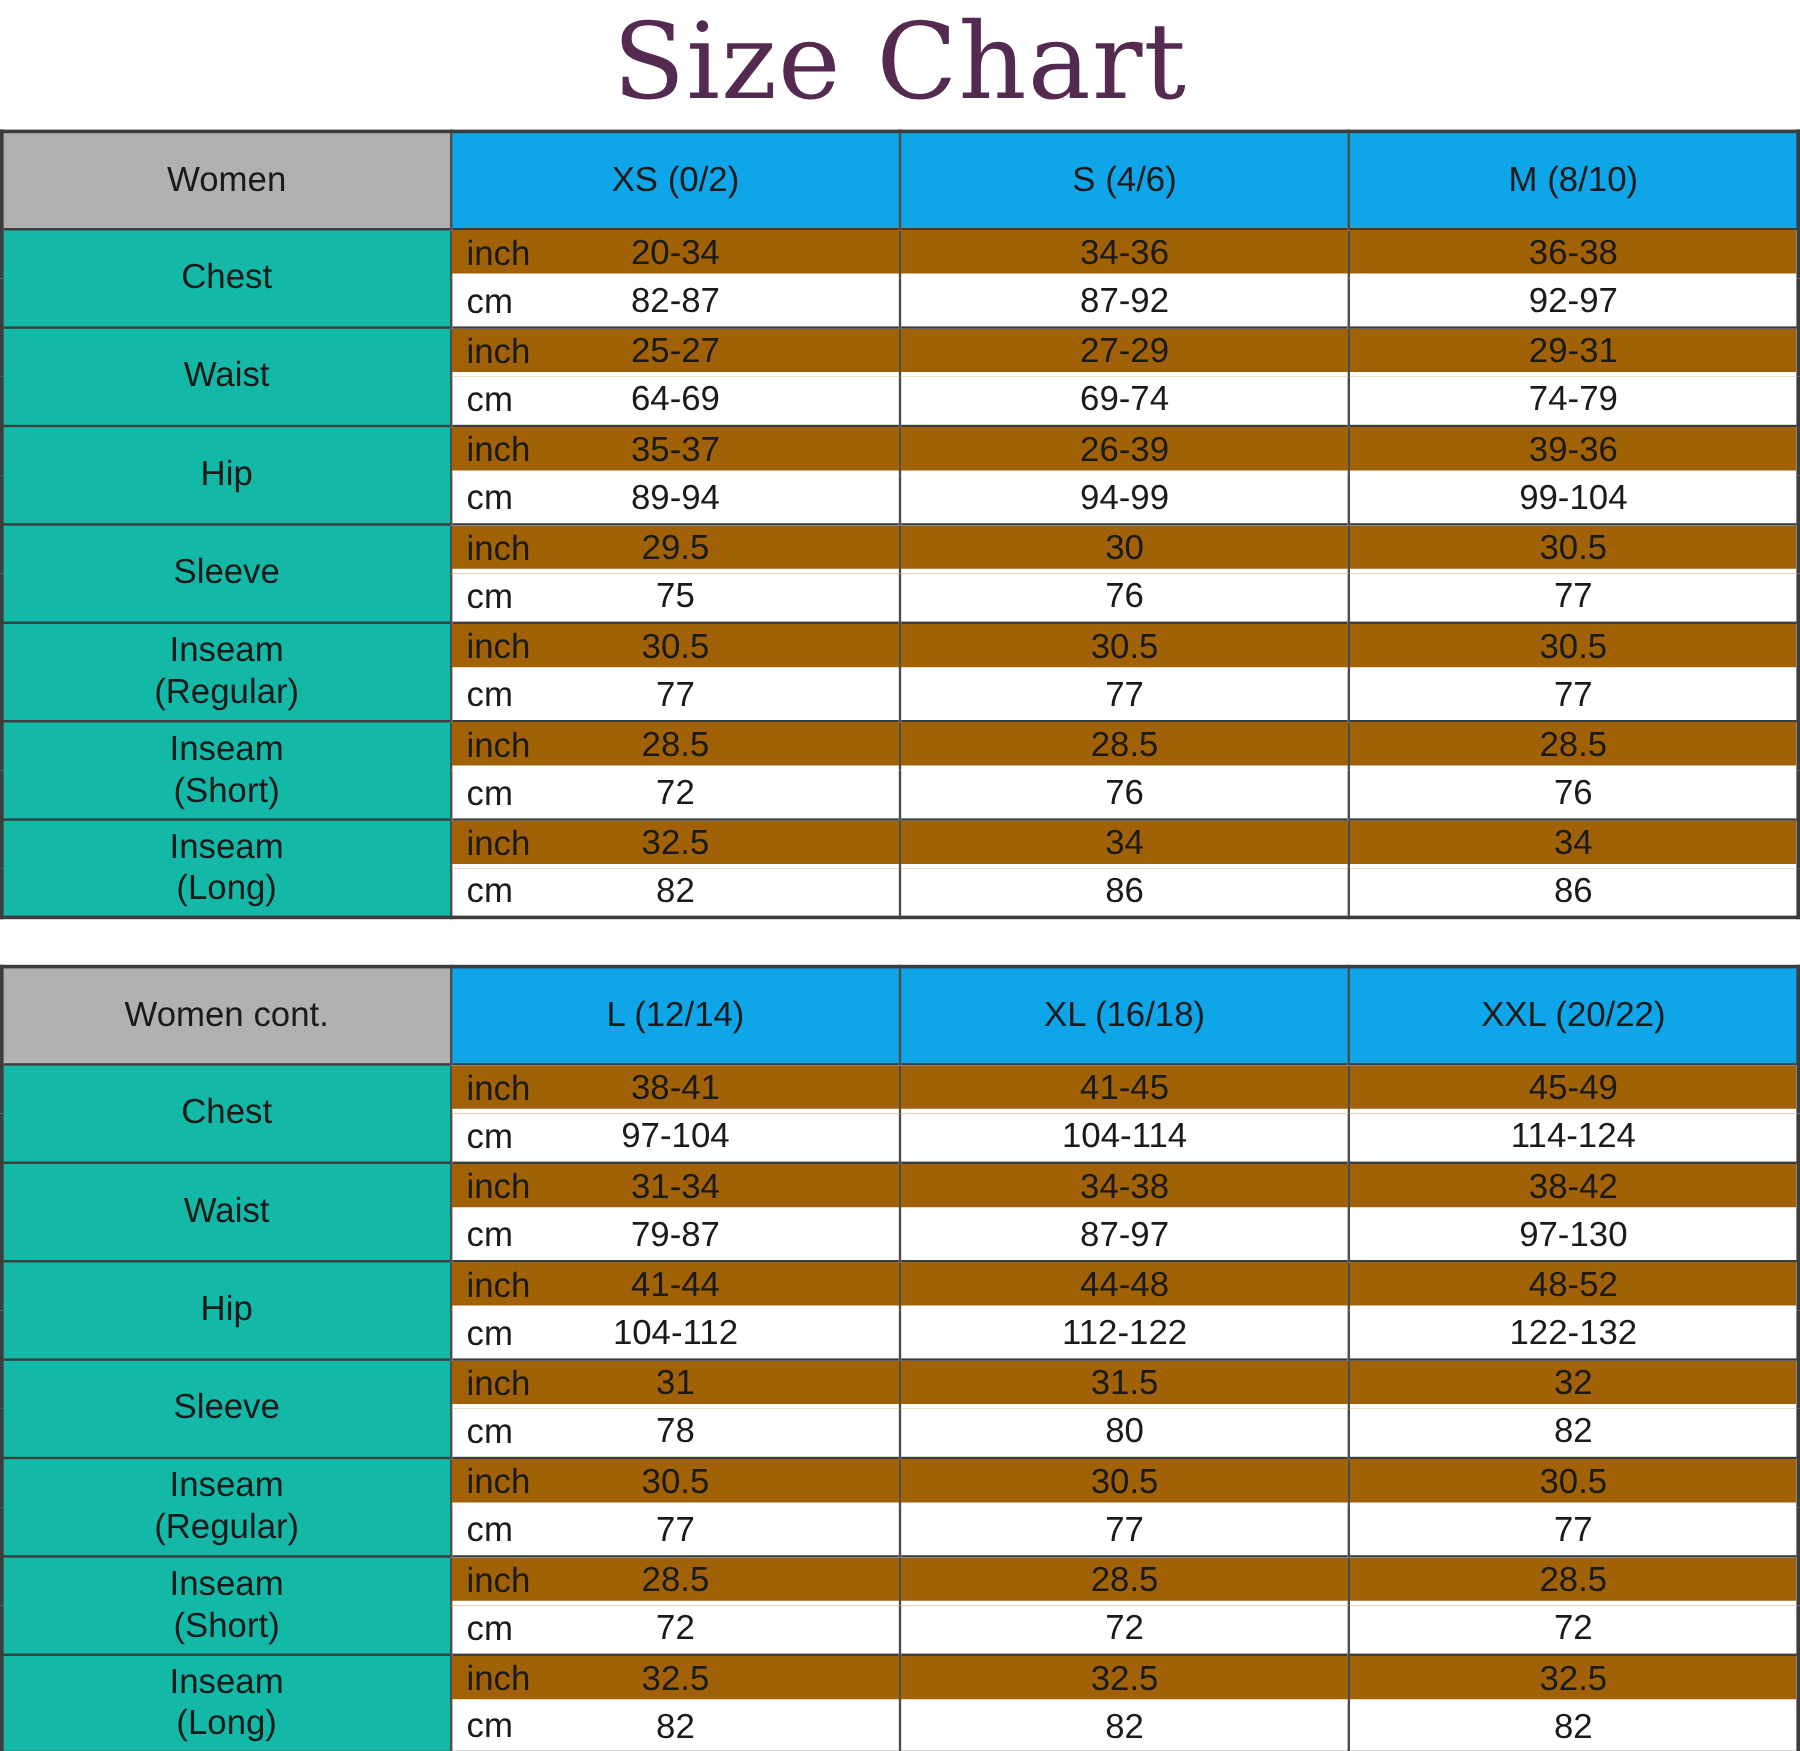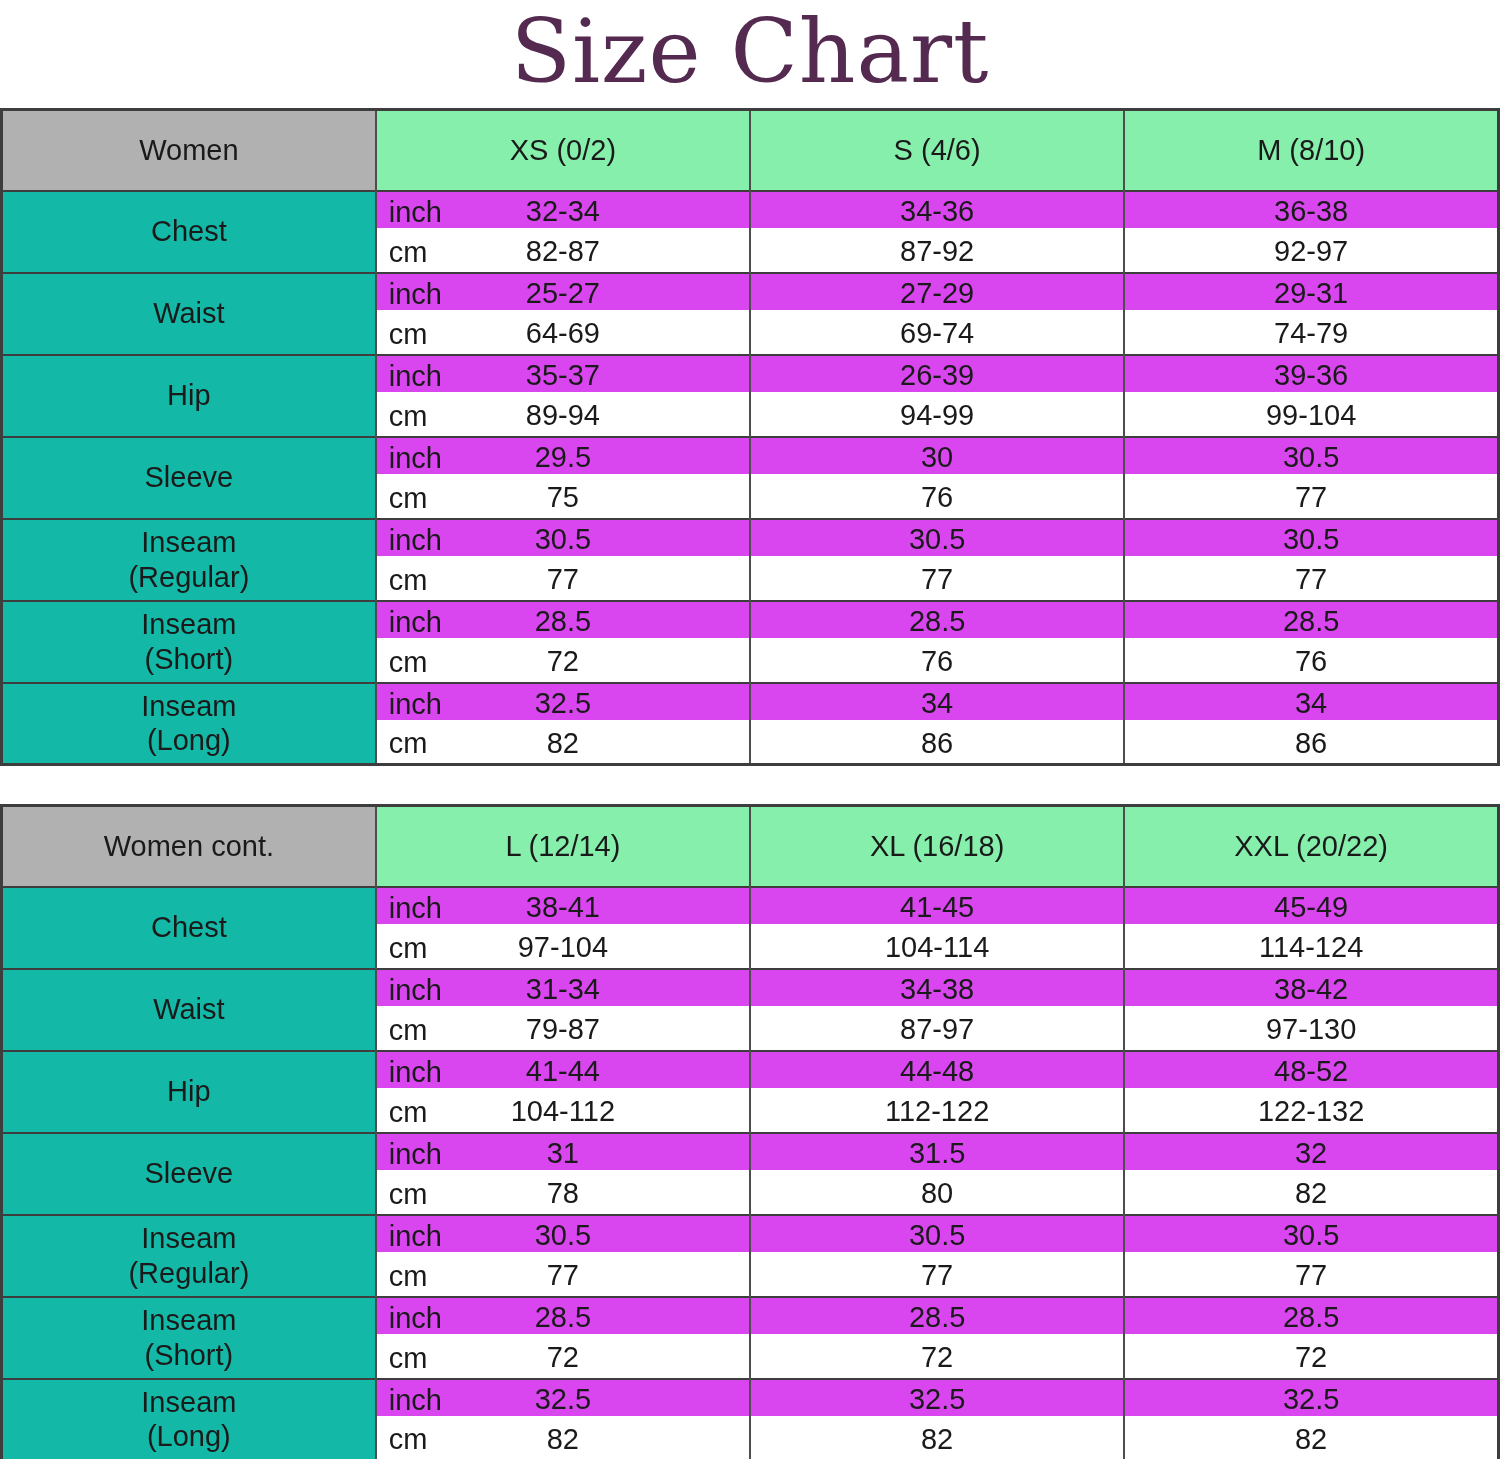--- a/index.html
+++ b/index.html
@@ -27,41 +27,41 @@
     width: 100%;
     border-collapse: collapse;
     table-layout: fixed;
     border: 3px solid #3d3d3d;
   }
   col { width: 25%; }
   th, td { padding: 0; font-weight: normal; }
   thead tr { border-bottom: 2px solid #3d3d3d; }
   thead th { height: 81px; font-size: 29px; vertical-align: middle; text-align: center; }
   thead th.corner { background: #b1b1b1; }
-  thead th.size { background: #86efac; border-left: 2px solid #4d4d4d; margin-left: 48px; }
+  thead th.size { background: #0ea5e9; border-left: 2px solid #4d4d4d; margin-left: 48px; }
   tbody { border-top: 2px solid #3d3d3d; }
   tbody:first-of-type { border-top: none; }
   th.rowlabel {
     background: #14b8a6;
     vertical-align: middle;
     text-align: center;
     font-size: 29px;
     line-height: 1.18;
   }
   th.rowlabel span { display: block; }
   td.val {
     position: relative;
     height: 41px;
     border-left: 2px solid #4d4d4d;
     text-align: center;
     vertical-align: middle;
     font-size: 29px;
   }
   tr.r-inch td.val {
-    background: #d946ef;
+    background: #a16207;
     box-shadow: inset 0 -4px 0 #ffffff;
   }
   .unit {
     position: absolute;
     left: 12px;
     top: 50%;
     transform: translateY(-50%);
     font-size: 29px;
   }
 </style>
@@ -90,21 +90,21 @@
           </tr>
       </thead>
     <tbody>
   <tr class="r-inch">
     <th class="rowlabel" rowspan="2">
       <span class="lbl">Chest</span>
       <span class="lbl2"></span>
     </th>
     <td class="val first">
       <span class="unit unit-inch">inch</span>
-      <span class="v">32-34</span>
+      <span class="v">20-34</span>
     </td>
     <td class="val"><span class="v">34-36</span></td>
     <td class="val"><span class="v">36-38</span></td>
   </tr>
   <tr class="r-cm">
     <td class="val first">
       <span class="unit unit-cm">cm</span>
       <span class="v">82-87</span>
     </td>
     <td class="val"><span class="v">87-92</span></td>

